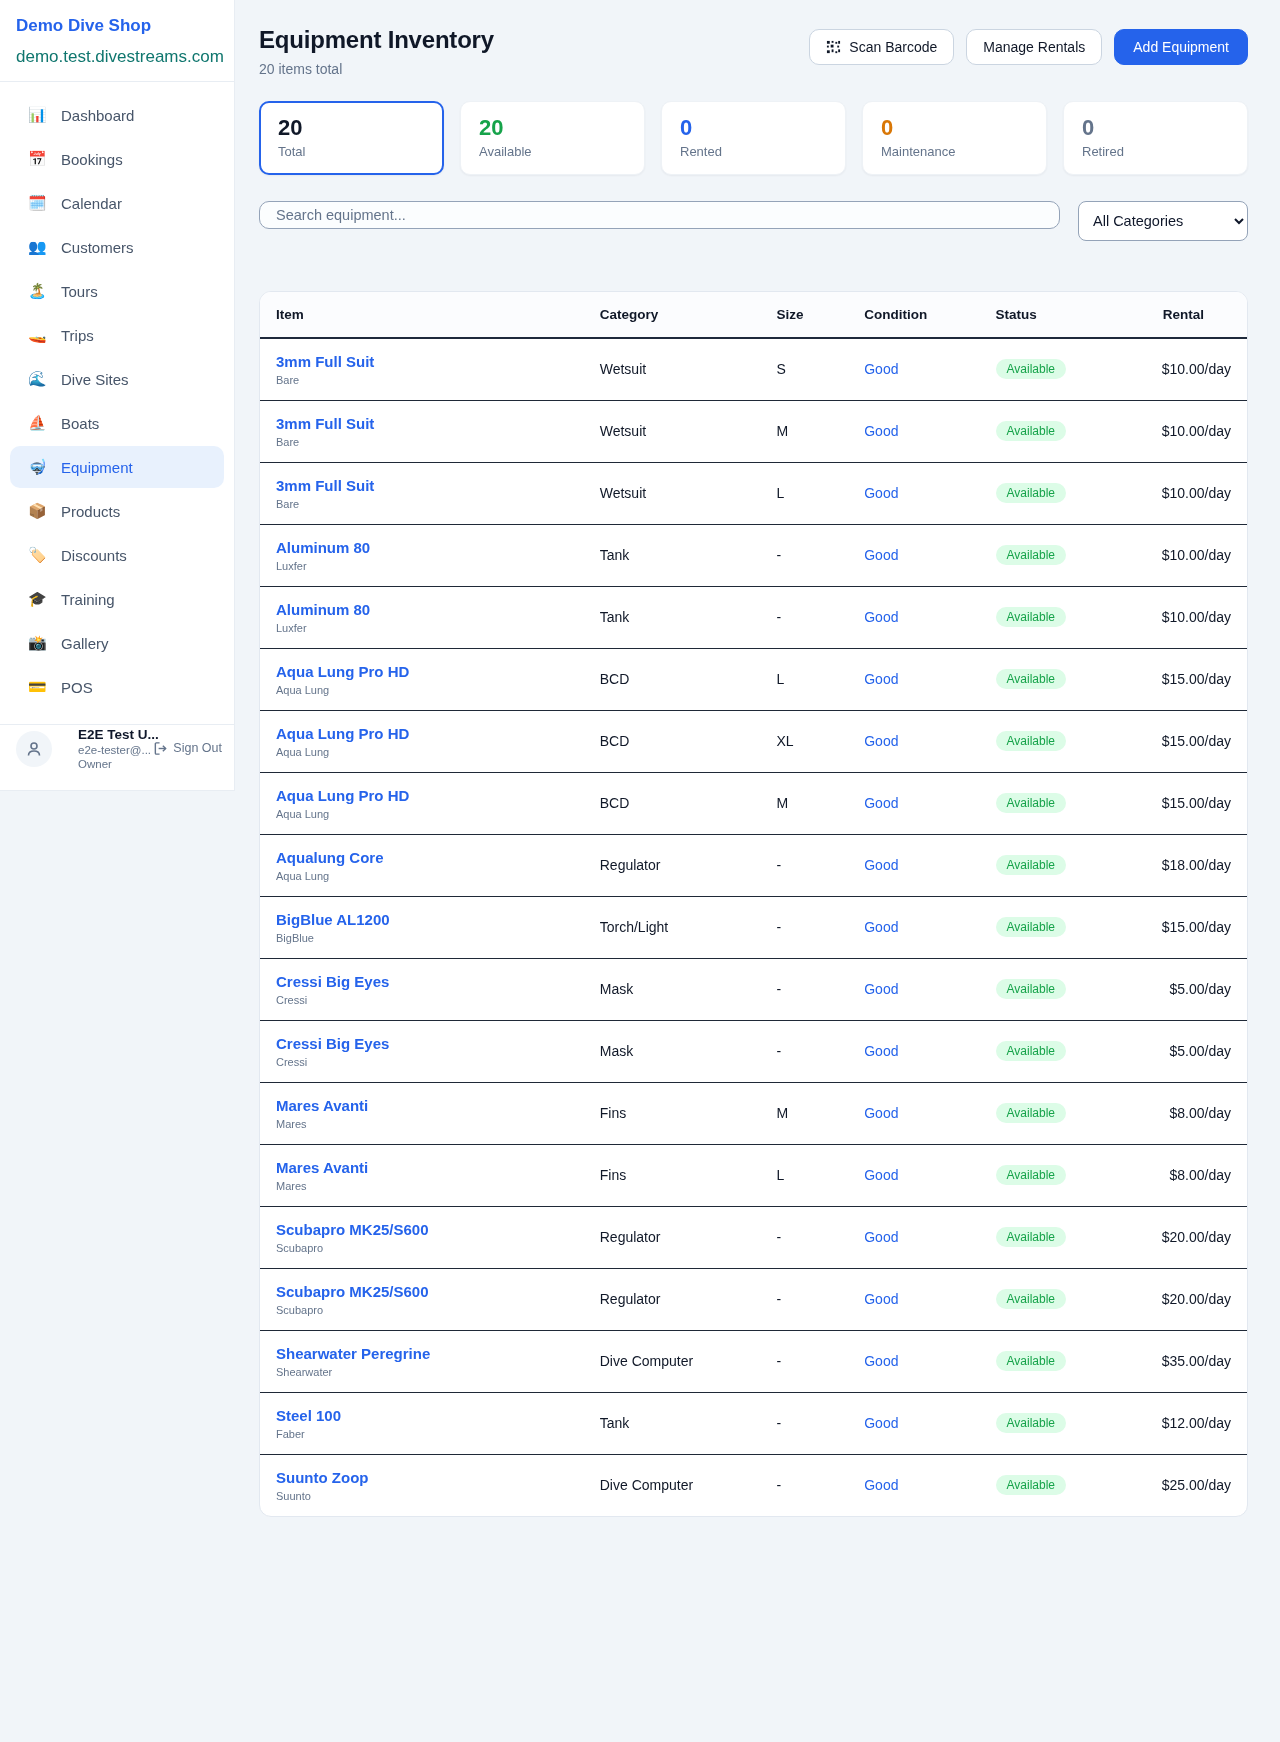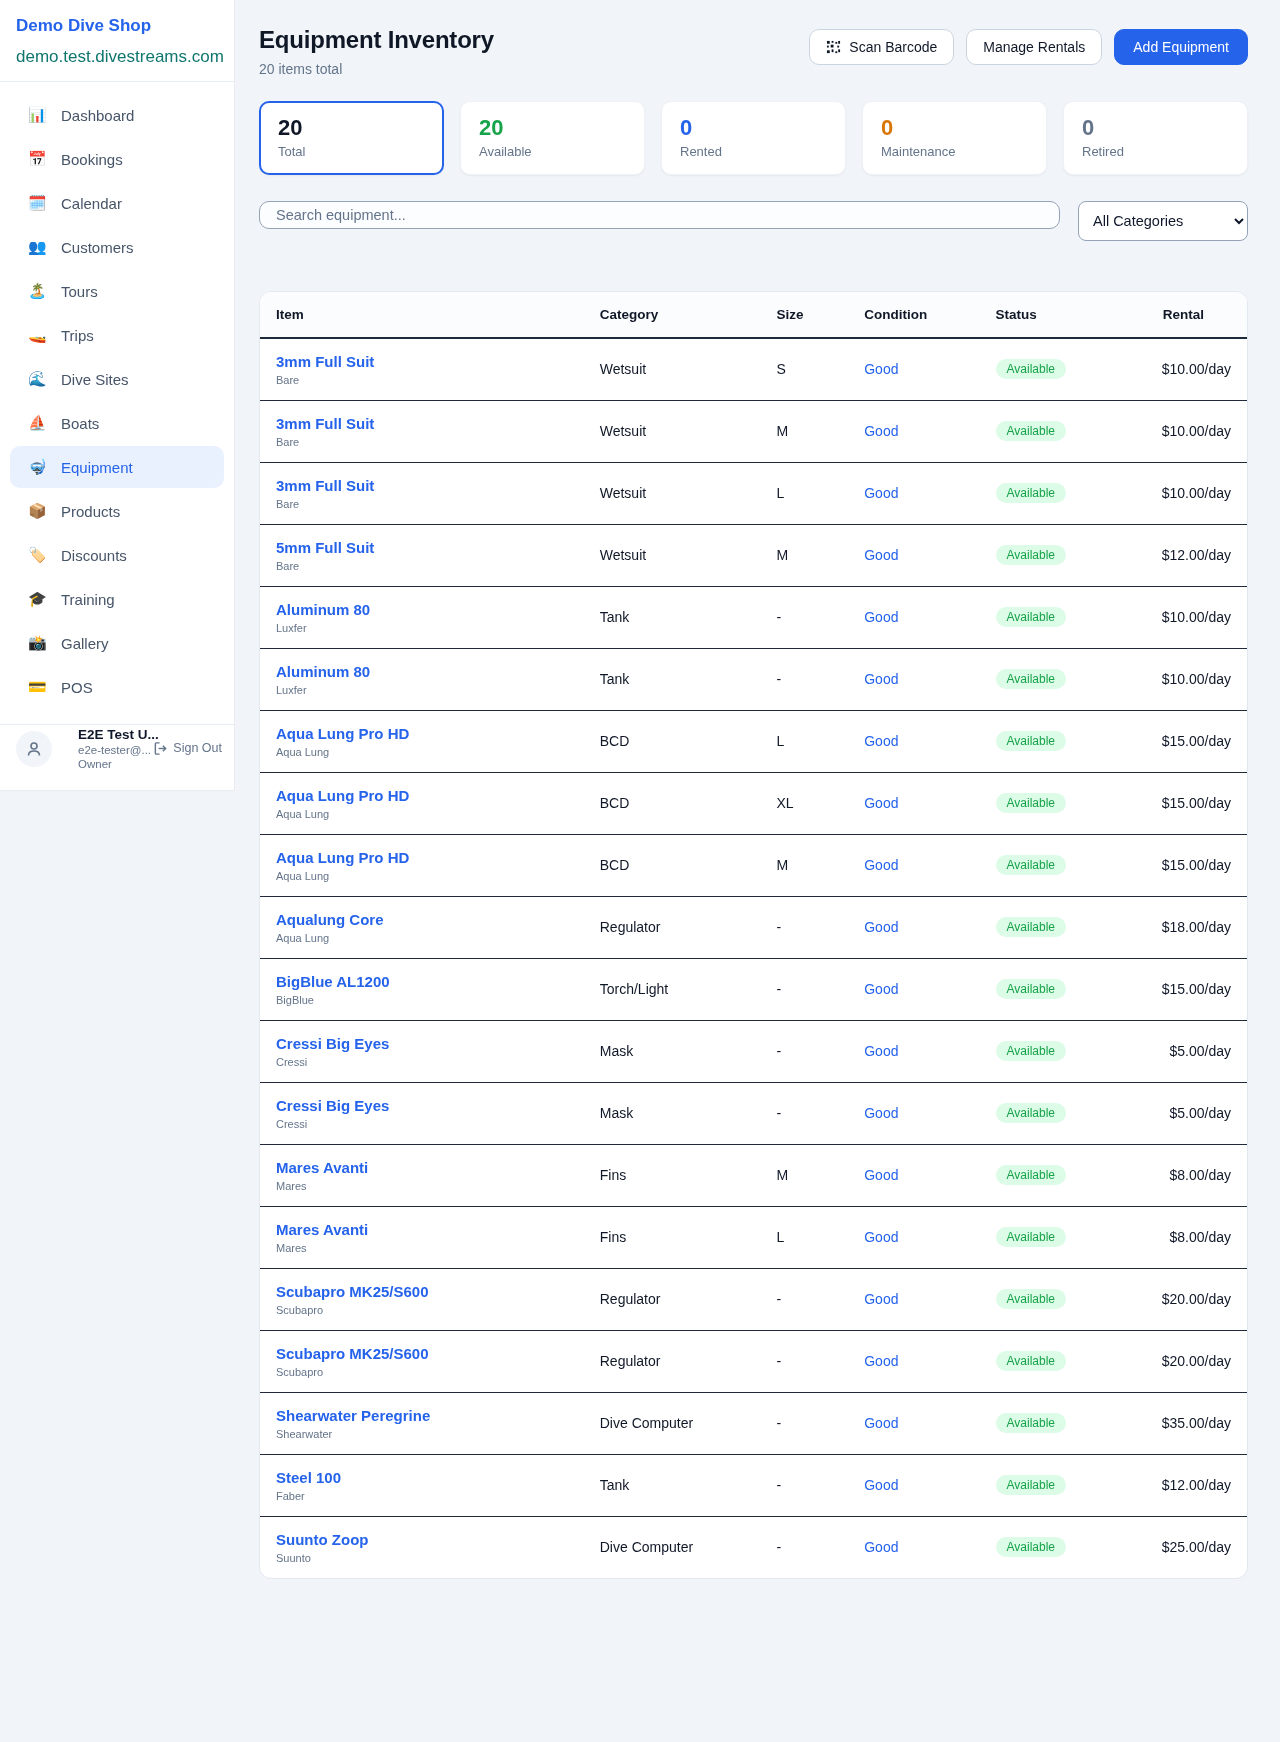--- a/index.html
+++ b/index.html
@@ -357,31 +357,20 @@
       <div class="item-name">3mm Full Suit</div>
       <div class="item-brand">Bare</div>
     </td>
     <td>Wetsuit</td>
     <td>L</td>
     <td><span class="cond-link">Good</span></td>
     <td><span class="pill">Available</span></td>
     <td class="right">$10.00/day</td>
   </tr>
 
-  <tr>
-    <td>
-      <div class="item-name">5mm Full Suit</div>
-      <div class="item-brand">Bare</div>
-    </td>
-    <td>Wetsuit</td>
-    <td>M</td>
-    <td><span class="cond-link">Good</span></td>
-    <td><span class="pill">Available</span></td>
-    <td class="right">$12.00/day</td>
-  </tr>
 
   <tr>
     <td>
       <div class="item-name">Aluminum 80</div>
       <div class="item-brand">Luxfer</div>
     </td>
     <td>Tank</td>
     <td>-</td>
     <td><span class="cond-link">Good</span></td>
     <td><span class="pill">Available</span></td>

